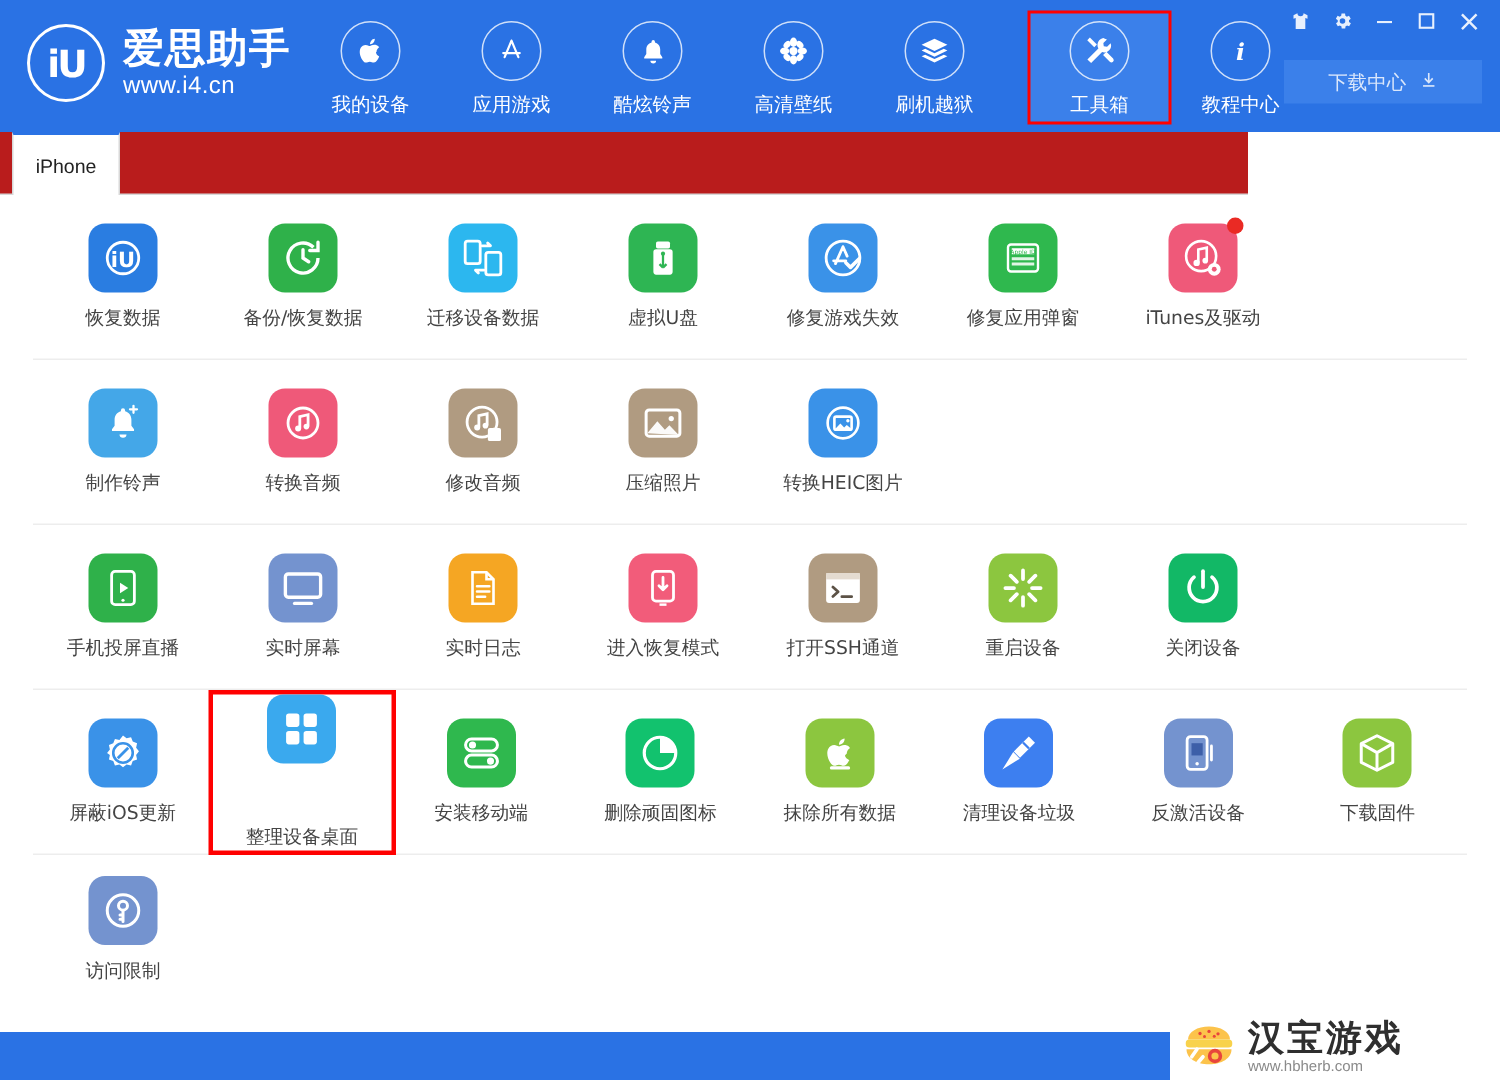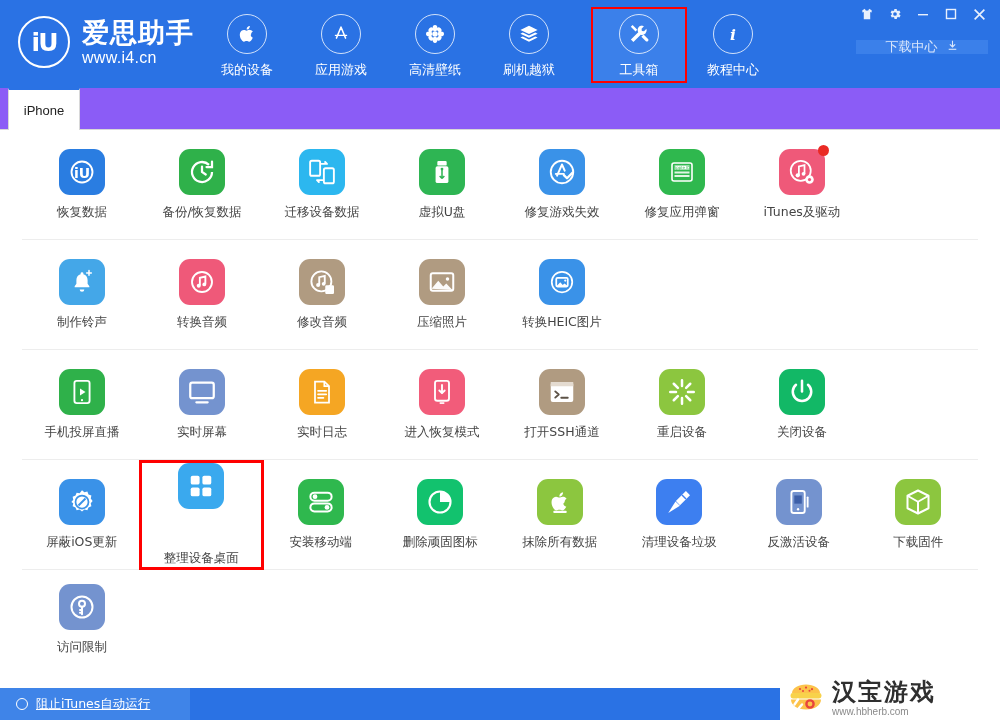--- a/index.html
+++ b/index.html
@@ -74,33 +74,33 @@
     display: flex; align-items: center; gap: 2px;
   }
   .winbtn {
     width: 26px; height: 24px;
     display: flex; align-items: center; justify-content: center;
     color: #e8f0fd; cursor: pointer; font-size: 13px;
   }
 
   .dl-center {
     position: absolute; right: 12px; top: 40px;
-    width: 132px; height: 14px;
+    width: 132px; height: 29px;
     background: #3b80ea;
     display: flex; align-items: center; justify-content: center;
     gap: 8px; cursor: pointer;
     color: #dbe7fb; font-size: 13px;
     font-family: Liberation Sans, sans-serif;
   }
 
   
   .tabstrip {
     position: absolute; left: 0; top: 88px;
-    width: 1000px; height: 42px;
-    background: #8b5cf6;
+    width: 832px; height: 42px;
+    background: #b91c1c;
     border-bottom: 1px solid #d8d8d8;
   }
   .tab {
     position: absolute; left: 8px; top: 0;
     width: 72px; height: 42px;
     background: #fff;
     border-top: 2px solid #2a72e4;
     border-left: 1px solid #d8d8d8;
     border-right: 1px solid #d8d8d8;
     display: flex; align-items: center; justify-content: center;
@@ -245,20 +245,28 @@
 
       <div class="nav-item">
         <div class="nav-icon">
           <svg width="22" height="22" viewBox="0 0 24 24" fill="none" stroke="#fff" stroke-width="1.6" stroke-linecap="round">
             <path d="M12 4.5 L7 16.5 M12 4.5 L17 16.5 M6 13.5 H18" fill="none"></path>
           </svg>
         </div>
         <div class="nav-label">应用游戏</div>
       </div>
 
+      <div class="nav-item">
+        <div class="nav-icon">
+          <svg width="21" height="21" viewBox="0 0 24 24" fill="#fff">
+              <path d="M12 3a1.3 1.3 0 0 1 1.3 1.3v.6c2.4.6 4 2.7 4 5.3v3.6l1.6 2.3v1H5.1v-1l1.6-2.3v-3.6c0-2.6 1.6-4.7 4-5.3v-.6A1.3 1.3 0 0 1 12 3zm0 18a2.2 2.2 0 0 1-2.2-2.1h4.4A2.2 2.2 0 0 1 12 21z"></path>
+            </svg>
+        </div>
+        <div class="nav-label">酷炫铃声</div>
+      </div>
 
       <div class="nav-item">
         <div class="nav-icon">
           <svg width="22" height="22" viewBox="0 0 24 24" fill="#fff">
             <circle cx="12" cy="12" r="3"></circle>
             <ellipse cx="12" cy="5.6" rx="2.6" ry="3.4"></ellipse>
             <ellipse cx="12" cy="18.4" rx="2.6" ry="3.4"></ellipse>
             <ellipse cx="5.6" cy="12" rx="3.4" ry="2.6"></ellipse>
             <ellipse cx="18.4" cy="12" rx="3.4" ry="2.6"></ellipse>
             <ellipse cx="7.4" cy="7.4" rx="3" ry="2.2" transform="rotate(-45 7.4 7.4)"></ellipse>
@@ -681,24 +689,20 @@
             </svg>
         </div>
         <div class="cell-label">访问限制</div>
       </div>
     </div>
 
   </div>
 
   <div class="statusbar">
 
-    <div class="sb-left">
-      <div class="sb-radio"></div>
-      <div class="sb-left-label">阻止iTunes自动运行</div>
-    </div>
 
     <div class="sb-right">
       <div class="sb-version">V7.95</div>
       <div class="sb-btn">意见反馈</div>
       <div class="sb-btn">微信公众号</div>
     </div>
 
   </div>
 
   <div class="watermark">

